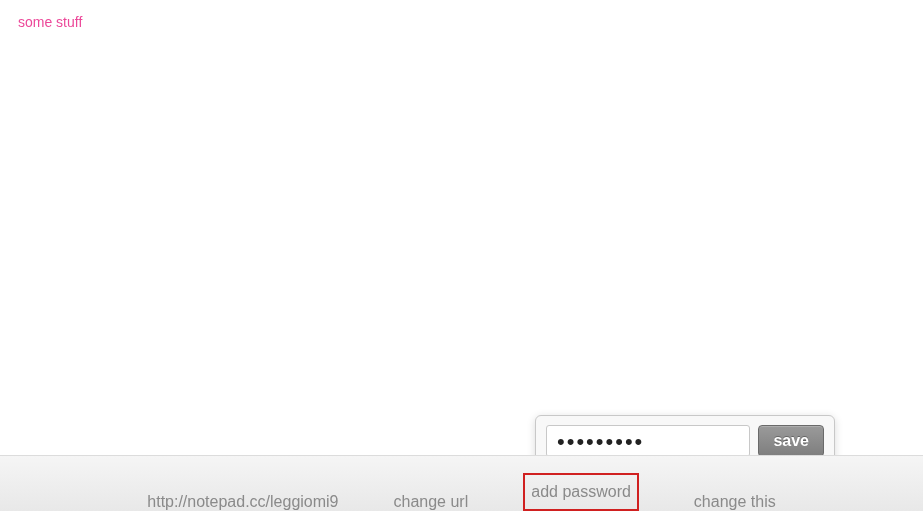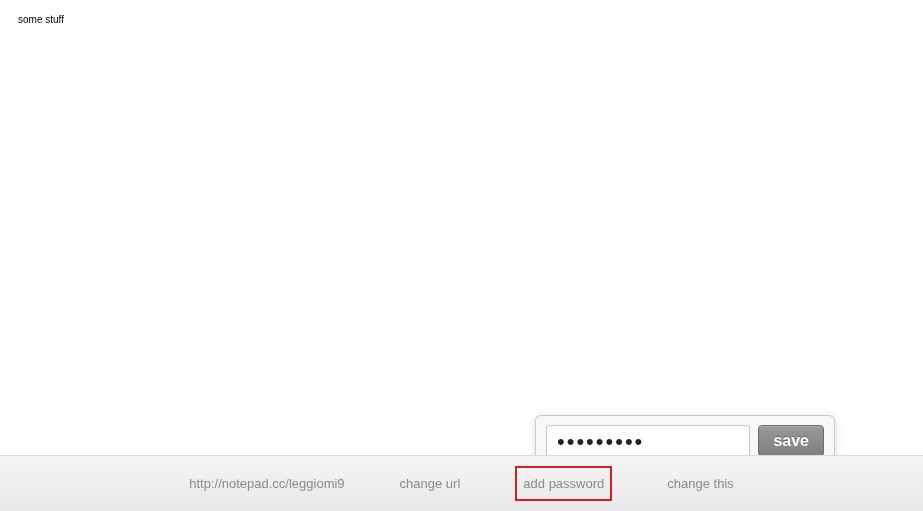--- a/index.html
+++ b/index.html
@@ -15,36 +15,36 @@
       position: relative;
       overflow: hidden;
     }
     .editor-area {
       width: 100%;
       height: 455px;
       padding: 14px 18px;
       background: #ffffff;
     }
     .editor-content {
-      font-size: 10px;
-      color: #000000;
+      font-size: 14px;
+      color: #ec4899;
     }
     .footer-bar {
       position: absolute;
       bottom: 0;
       left: 0;
       width: 100%;
       height: 56px;
       background: linear-gradient(to bottom, #f5f5f5 0%, #e8e8e8 100%);
       border-top: 1px solid #dcdcdc;
       display: flex;
-      align-items: center;
+      align-items: flex-end;
       justify-content: center;
       gap: 34px;
-      font-size: 13px;
+      font-size: 16px;
       color: #8a8a8a;
     }
     .footer-link {
       color: #8a8a8a;
       text-decoration: none;
       cursor: pointer;
       margin-left: 21px;
     }
     .footer-link.highlighted {
       border: 2px solid #d02020;

